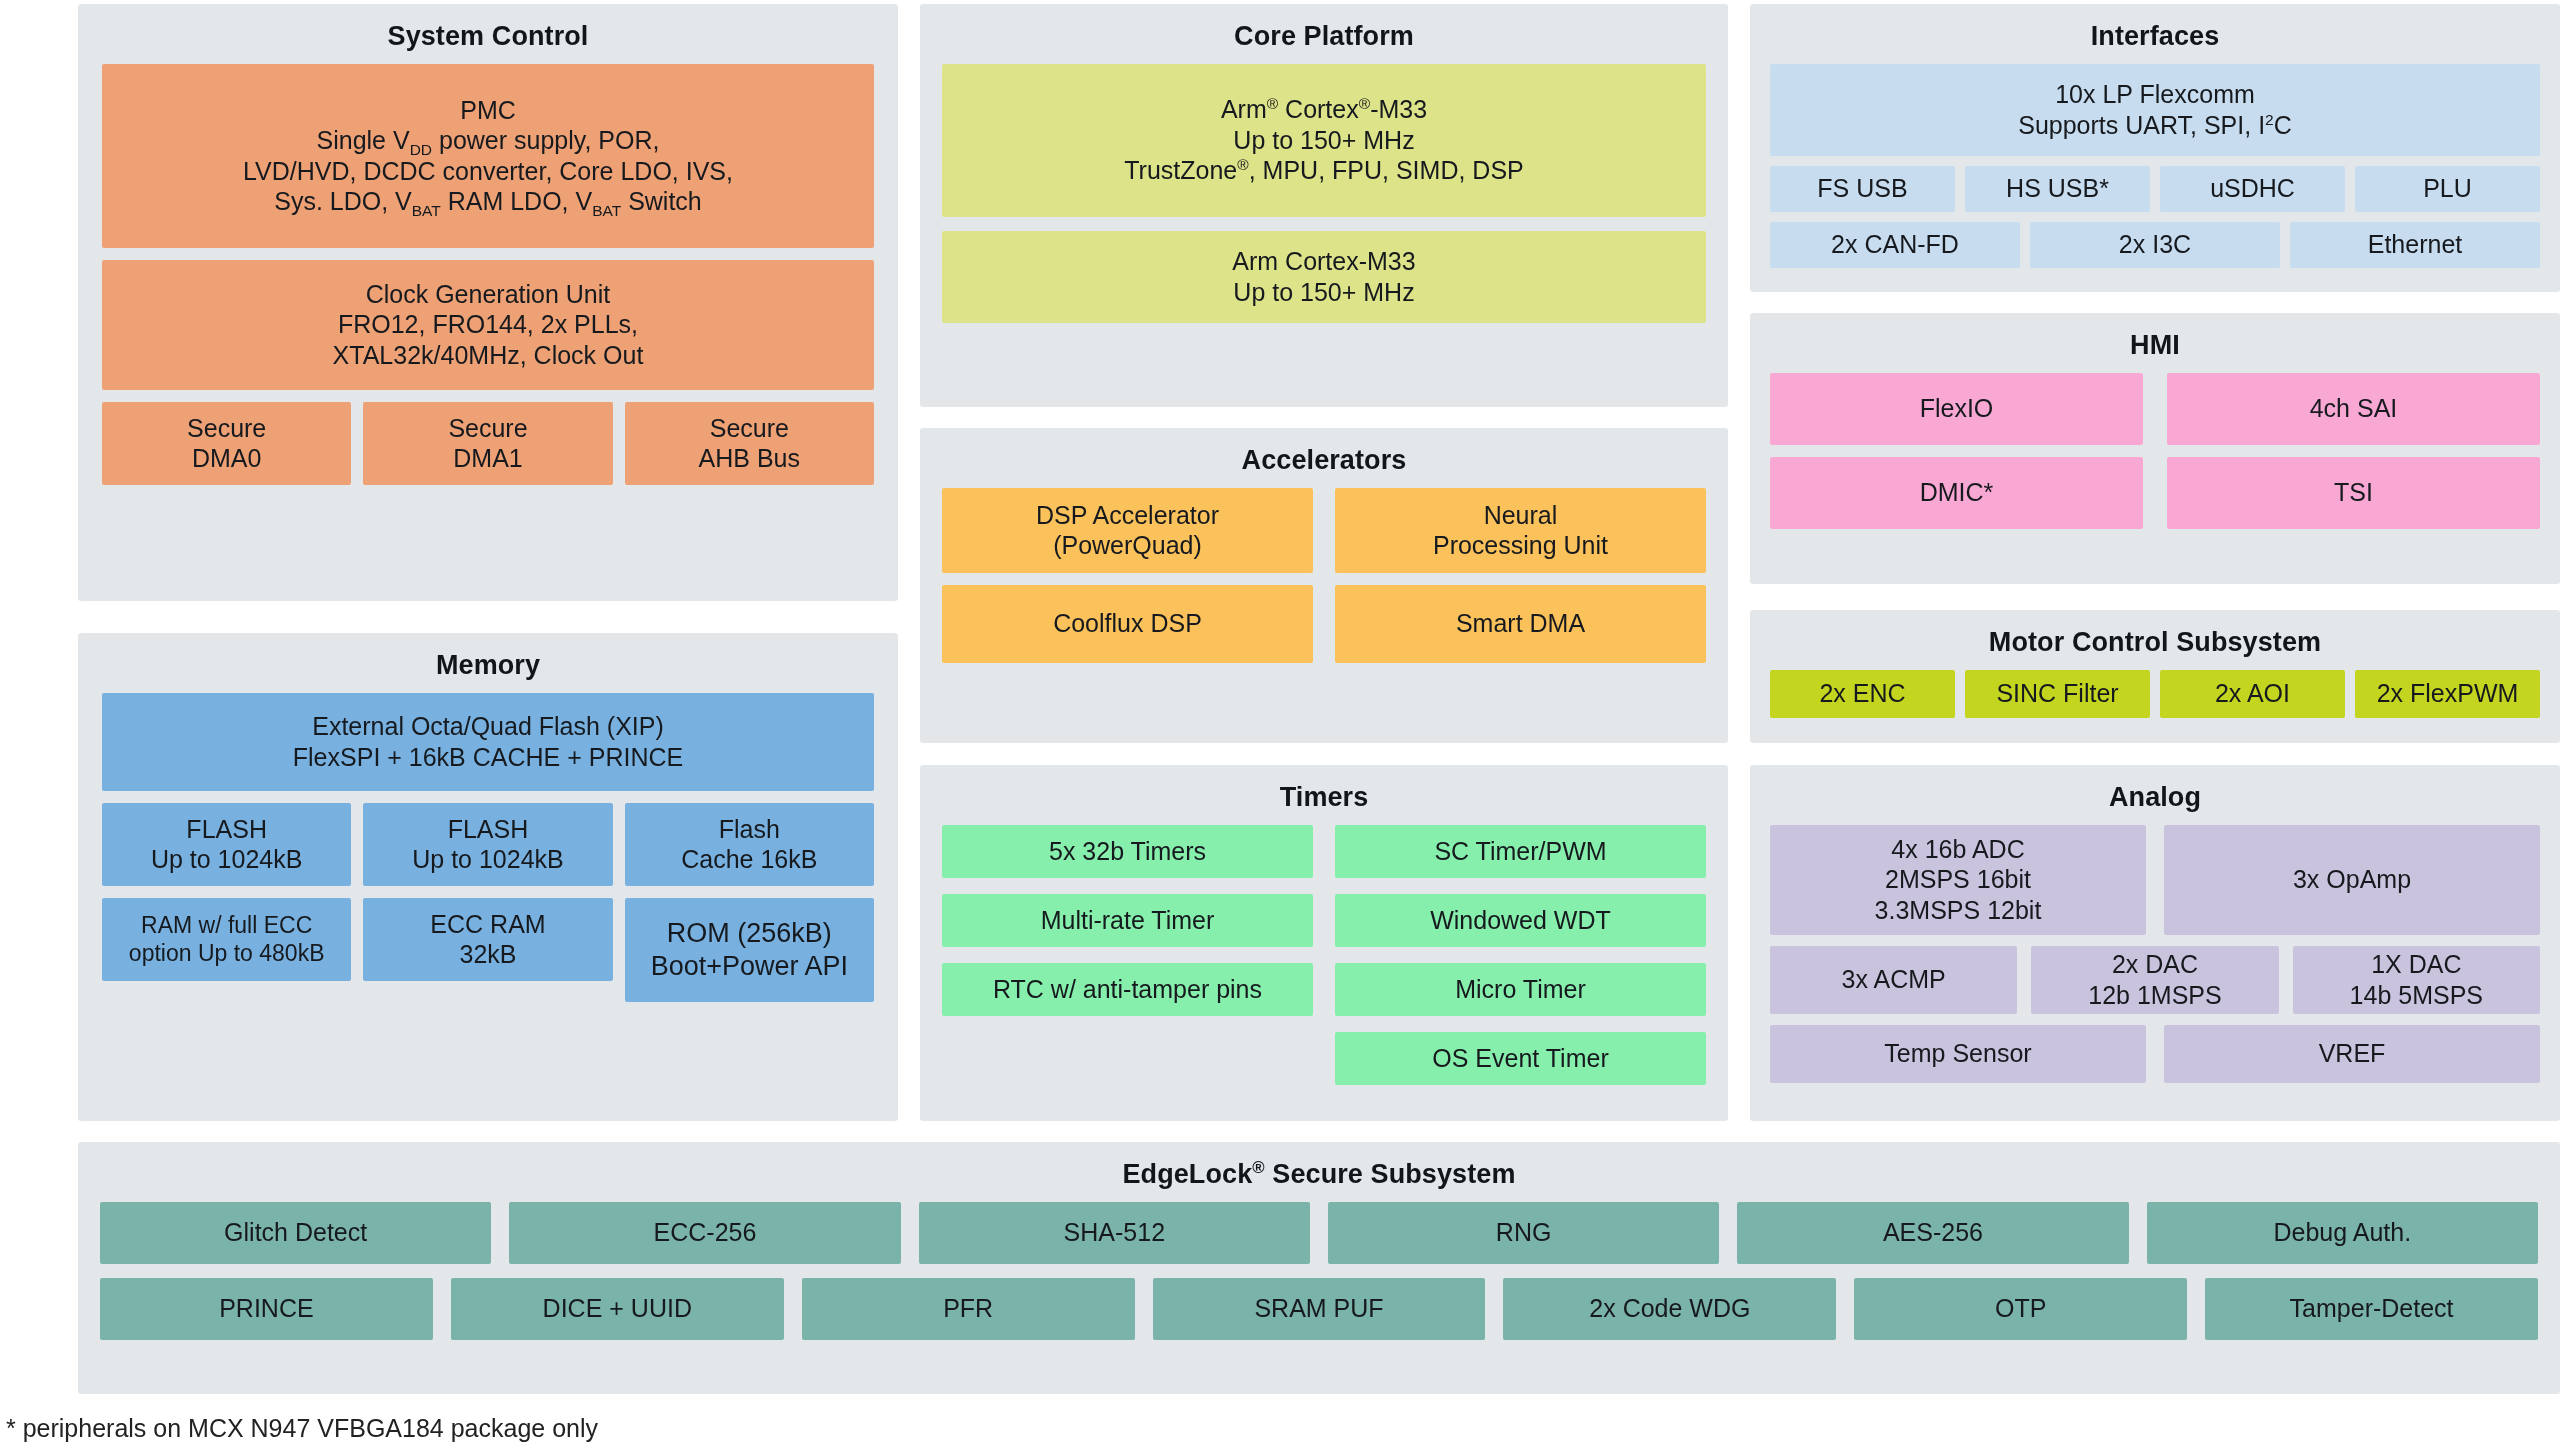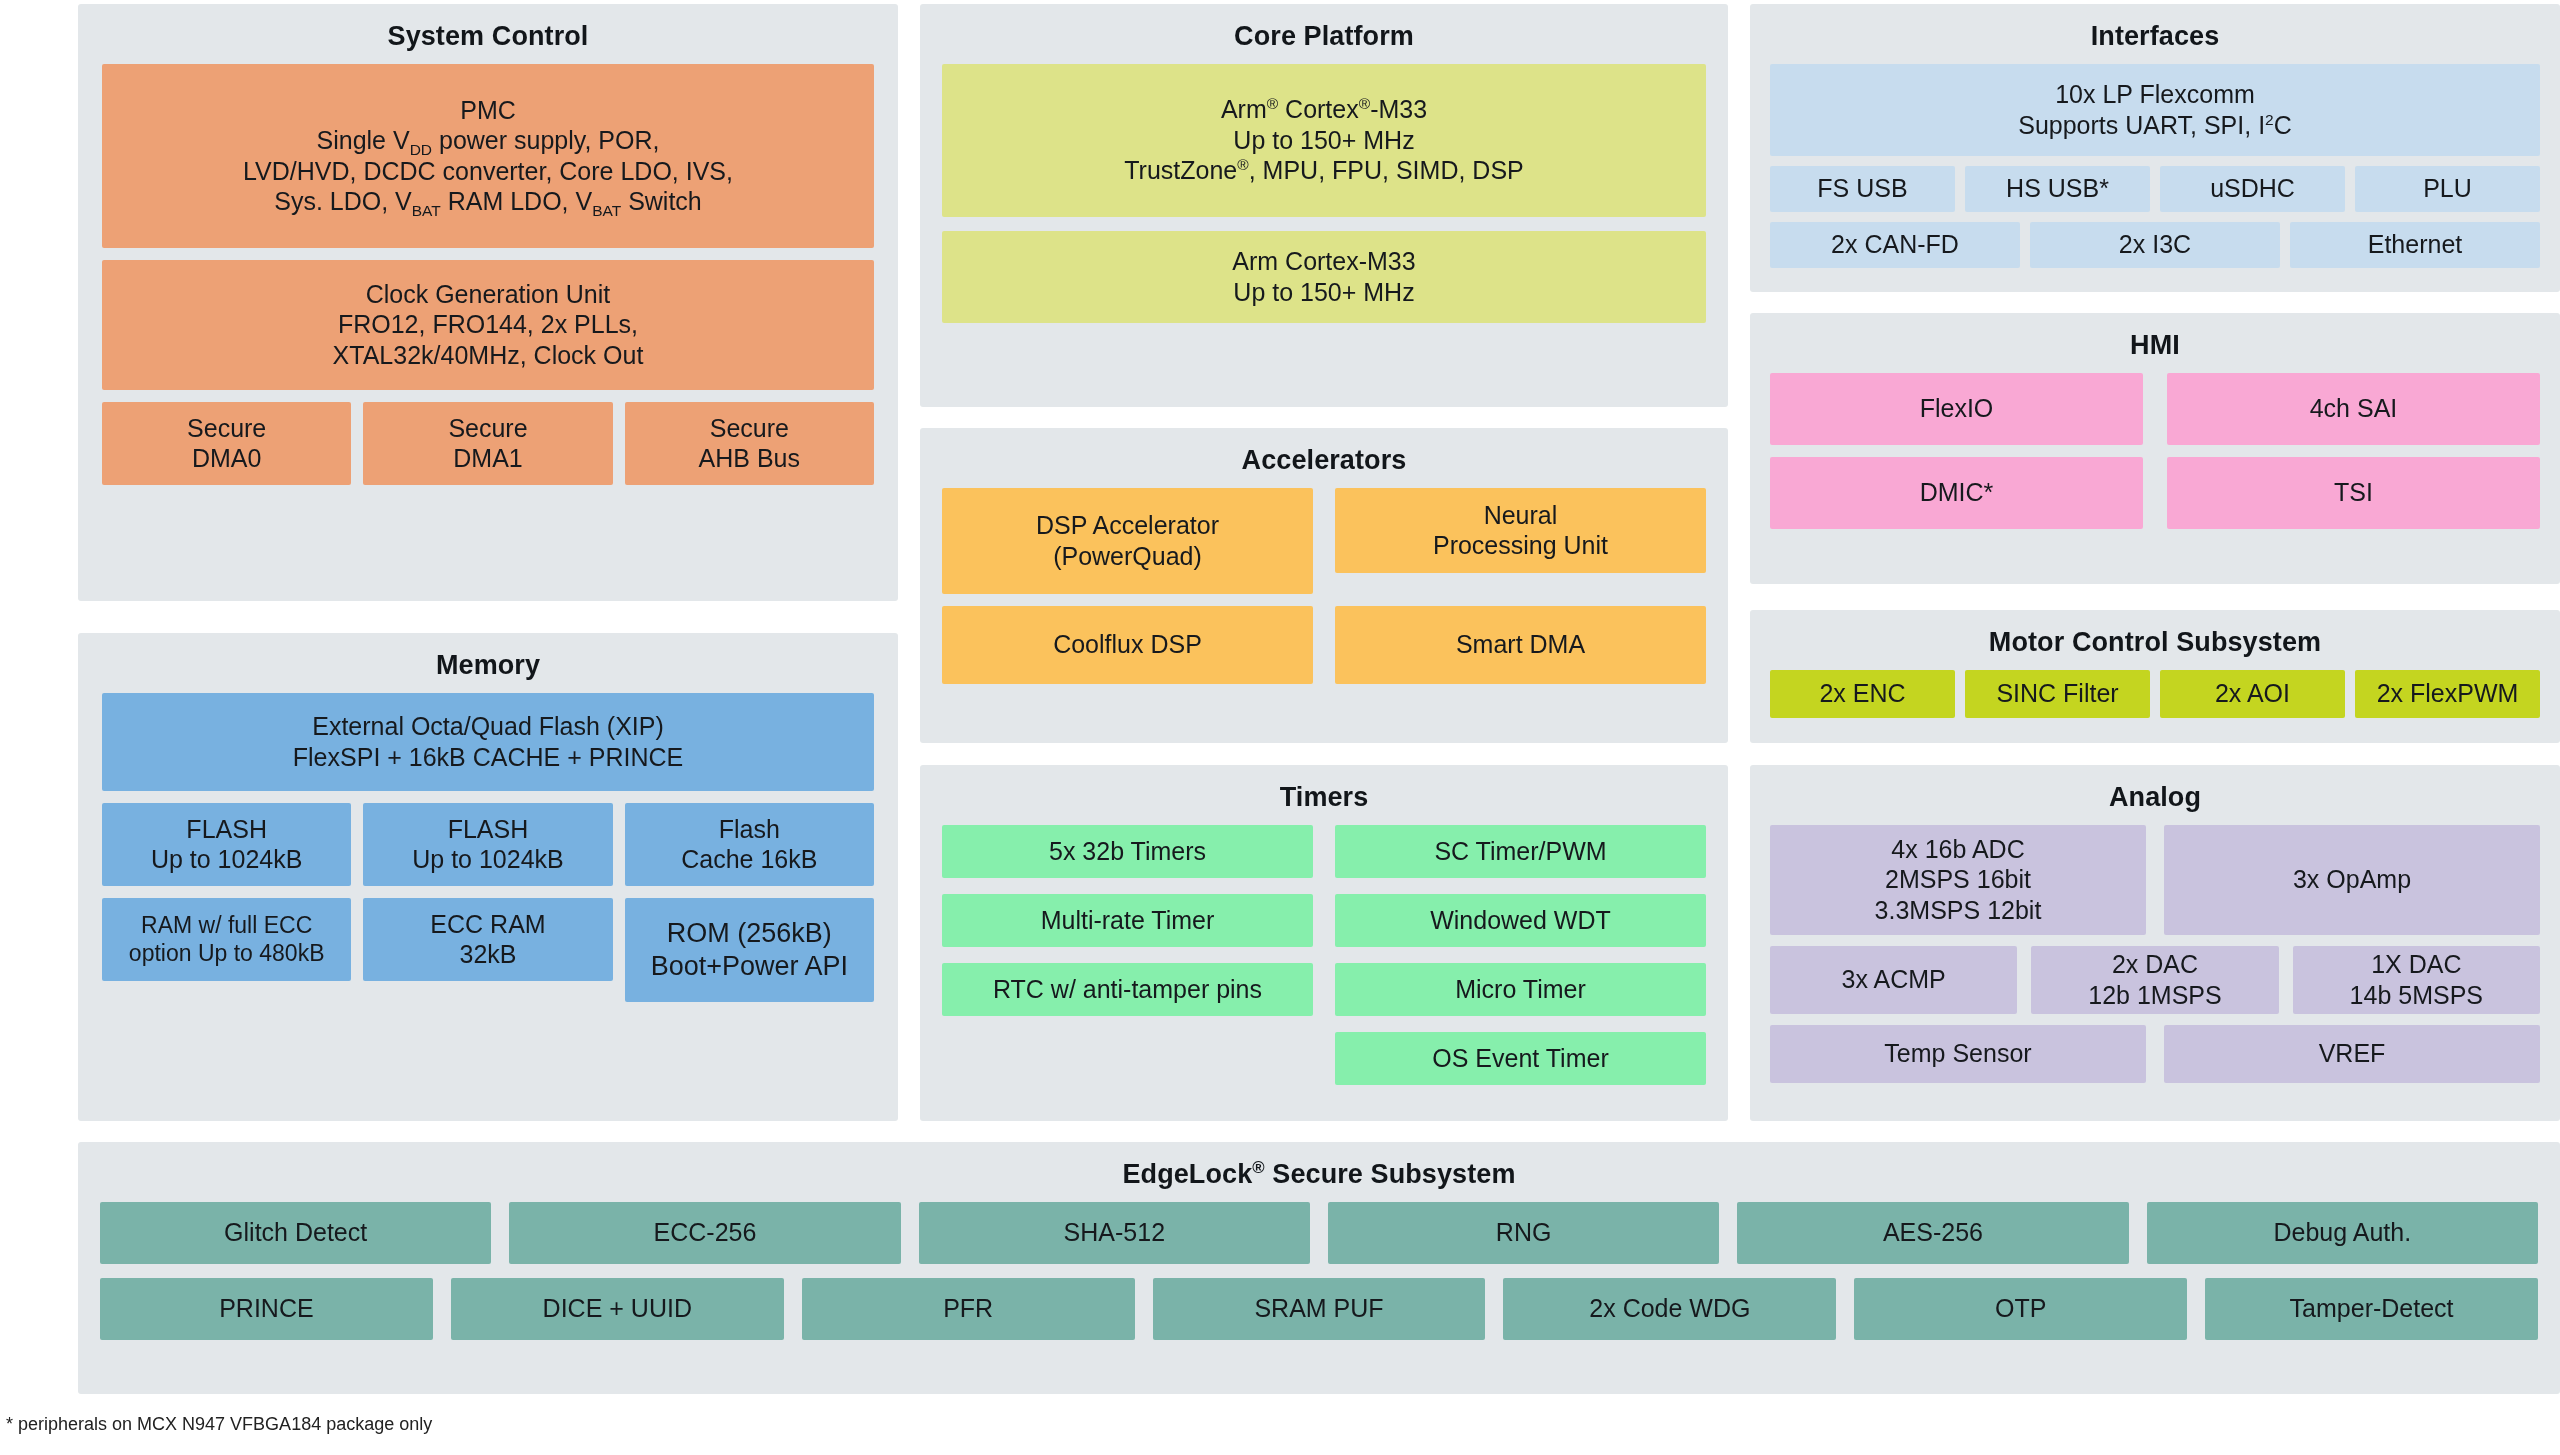--- a/index.html
+++ b/index.html
@@ -63,21 +63,21 @@
   .c-green {background:#c4d520;}
   .c-purple{background:#c9c3de;}
   .c-teal  {background:#7ab3a9;}
 
   sup{font-size:.62em;vertical-align:super;line-height:0;}
   sub{font-size:.62em;vertical-align:sub;line-height:0;}
 
   .footnote{
     position:absolute;
     left:6px;top:1414px;
-    font-size:18px;
+    font-size:25px;
     color:#222;
   }
 </style>
 </head>
 <body>
 
 <div class="canvas">
 
   <div class="panel" style="left:78px;top:4px;width:820px;height:597px;">
     <div class="panel-title">System Control</div>
@@ -136,21 +136,21 @@
       </div>
       <div class="blk c-yellow" style="height:92px;">Arm Cortex-M33
 Up to 150+  MHz</div>
     </div>
   </div>
 
   <div class="panel" style="left:920px;top:428px;width:808px;height:315px;">
     <div class="panel-title">Accelerators</div>
     <div class="panel-body" style="padding:0 22px 22px 22px;gap:12px;">
       <div class="row" style="gap:22px;">
-        <div class="blk c-amber" style="height:106px;">DSP Accelerator
+        <div class="blk c-amber" style="height:85px;">DSP Accelerator
 (PowerQuad)</div>
         <div class="blk c-amber" style="height:85px;">Neural
 Processing Unit</div>
       </div>
       <div class="row" style="gap:22px;">
         <div class="blk c-amber" style="height:78px;">Coolflux DSP</div>
         <div class="blk c-amber" style="height:78px;">Smart DMA</div>
       </div>
     </div>
   </div>

